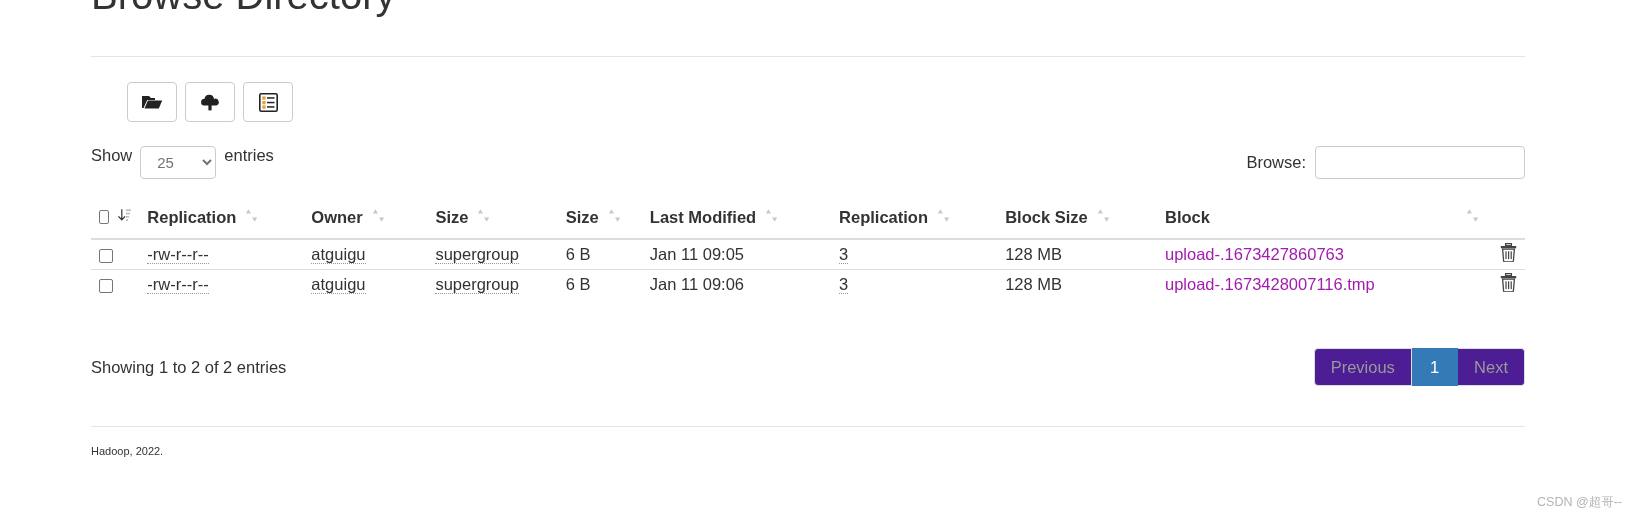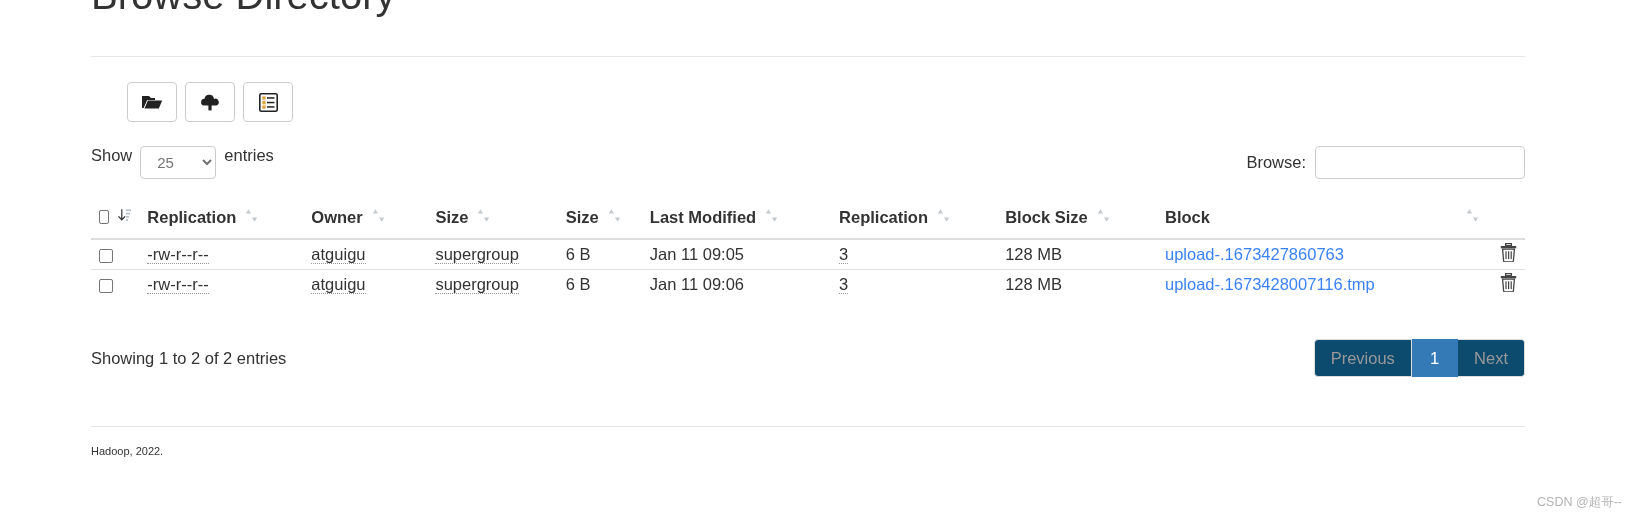--- a/index.html
+++ b/index.html
@@ -191,21 +191,21 @@
     background: #fff;
     display: inline-block;
     cursor: pointer;
     vertical-align: middle;
   }
   .tip {
     border-bottom: 1px dotted #999;
     cursor: help;
   }
   a.filelink {
-    color: #3b82f6;
+    color: #a21caf;
     text-decoration: none;
     cursor: pointer;
   }
   .trash-cell { text-align: right; padding-right: 6px; }
   .trash-btn {
     background: none; border: none; padding: 0; cursor: pointer;
     line-height: 0;
   }
 
   
@@ -216,41 +216,41 @@
   .c-size { width: 80px; }
   .c-lm   { width: 180px; }
   .c-rep  { width: 158px; }
   .c-bs   { width: 152px; }
   .c-name { width: 286px; }
   .c-del  { width: 64px; }
 
   
   .table-footer {
     position: absolute;
-    left: 91px; top: 339px;
+    left: 91px; top: 348px;
     width: 1434px;
     display: flex;
     justify-content: space-between;
     align-items: center;
   }
   .dt-info {
     font-size: 16.5px;
     color: #333;
   }
   .pagination {
     display: flex;
     border-radius: 4px;
     overflow: hidden;
   }
   .pg {
     min-width: 44px;
     height: 38px;
     border: 1px solid #ddd;
     border-left-width: 0;
-    background: #0c4a6e;
+    background: #4c1d95;
     color: #999;
     font-size: 16.5px;
     font-family: "Liberation Sans", sans-serif;
     display: flex;
     align-items: center;
     justify-content: center;
     padding: 0 16px;
     cursor: pointer;
   }
   .pg:first-child {

